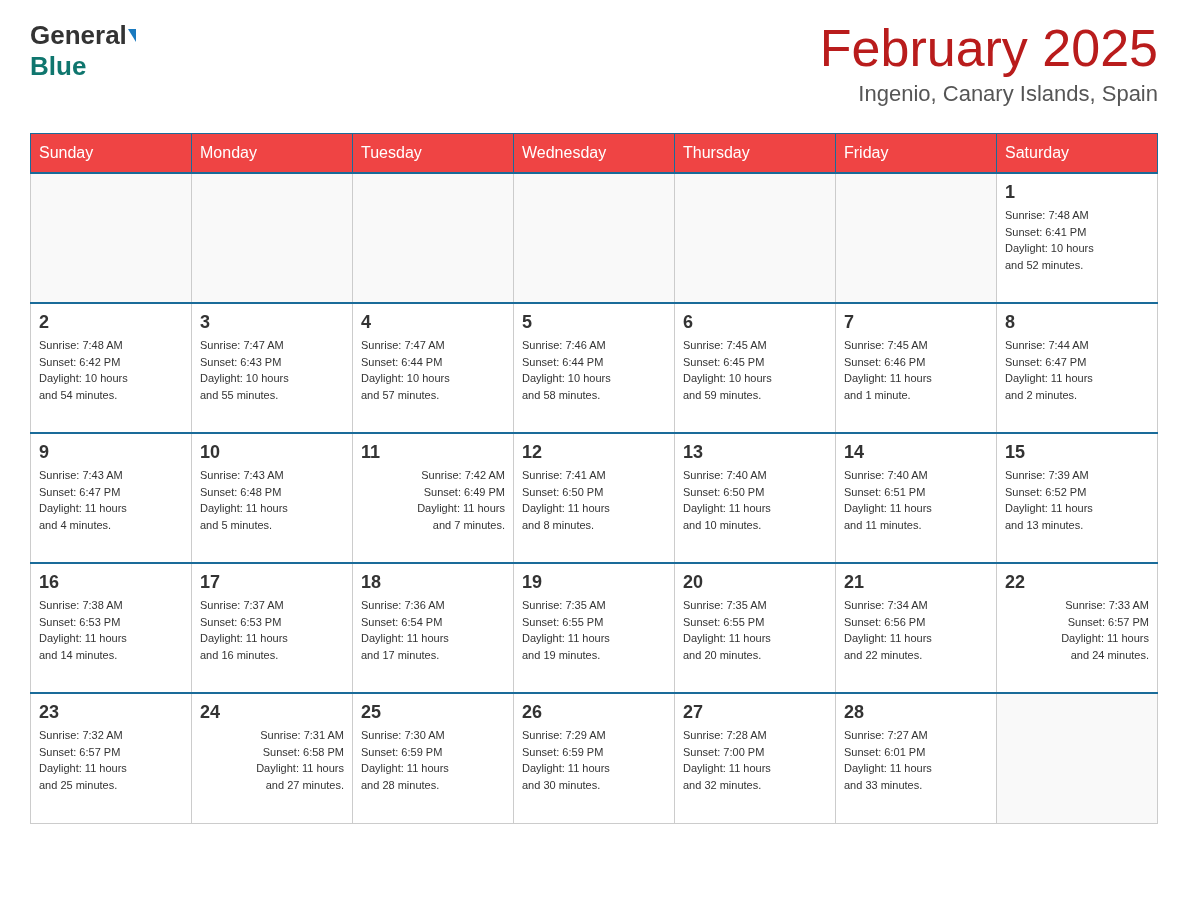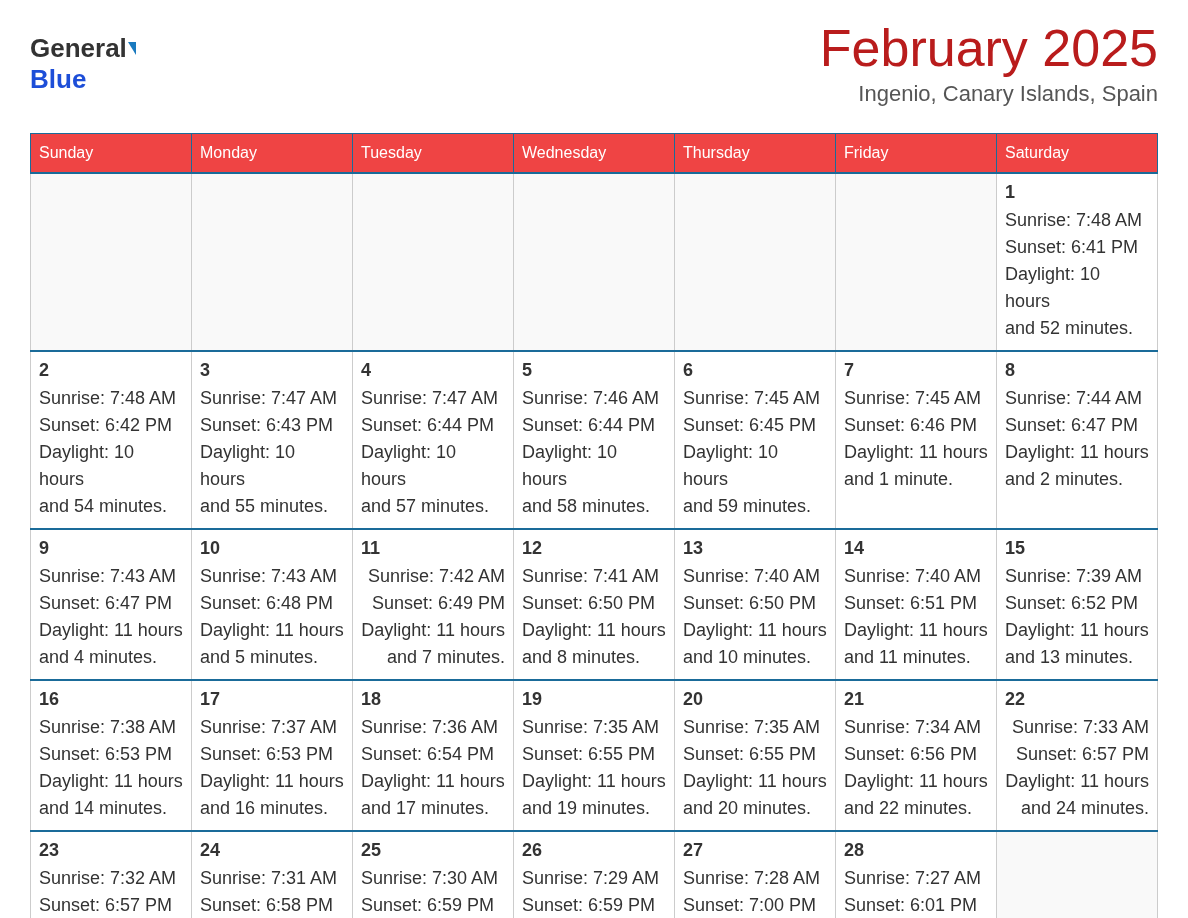--- a/index.html
+++ b/index.html
@@ -6,21 +6,21 @@
     body {
       font-family: Arial, sans-serif;
       background: #fff;
       padding: 20px 30px;
       width: 1188px;
       min-height: 918px;
     }
     .header {
       display: flex;
       justify-content: space-between;
-      align-items: center;
+      align-items: flex-start;
       margin-bottom: 26px;
     }
     .logo {
       display: flex;
       flex-direction: column;
       align-items: flex-start;
     }
     .title-block {
       text-align: right;
     }
@@ -60,41 +60,41 @@
       min-height: 110px;
       height: 130px;
     }
     .day-number {
       font-size: 18px;
       font-weight: bold;
       margin-bottom: 4px;
       display: block;
     }
     .day-info {
-      font-size: 18px;
+      font-size: 11px;
       line-height: 1.5;
       color: #333;
     }
     .empty-cell {
       background: #f9f9f9;
       border-top: 2px solid #1a6b99;
     }
     .logo-row {
       display: flex;
       align-items: center;
     }
     .logo-general {
       font-size: 26px;
       font-weight: bold;
       color: #333;
     }
     .logo-blue-part {
       font-size: 26px;
       font-weight: bold;
-      color: #1d4ed8;
+      color: #0f766e;
     }
     .logo-arrow {
       width: 0;
       height: 0;
       border-left: 8px solid transparent;
       border-right: 0px solid transparent;
       border-top: 13px solid #1a7abf;
       margin-left: 1px;
       display: inline-block;
     }
@@ -306,21 +306,21 @@
       <tr>
         <td>
           <span class="day-number">23</span>
           <div class="day-info" style="white-space: pre-line;">Sunrise: 7:32 AM
 Sunset: 6:57 PM
 Daylight: 11 hours
 and 25 minutes.</div>
         </td>
         <td>
           <span class="day-number">24</span>
-          <div class="day-info" style="white-space: pre-line;">Sunrise: 7:31 AM
+          <div class="day-info" style="white-space: pre-line; text-align: right;">Sunrise: 7:31 AM
 Sunset: 6:58 PM
 Daylight: 11 hours
 and 27 minutes.</div>
         </td>
         <td>
           <span class="day-number">25</span>
           <div class="day-info" style="white-space: pre-line;">Sunrise: 7:30 AM
 Sunset: 6:59 PM
 Daylight: 11 hours
 and 28 minutes.</div>

